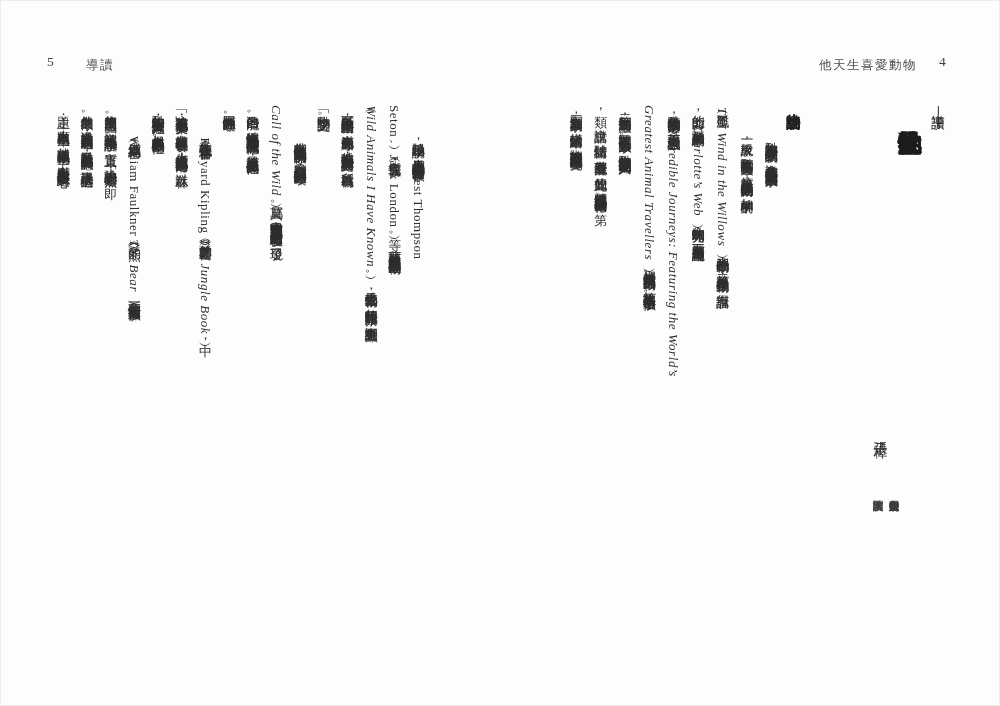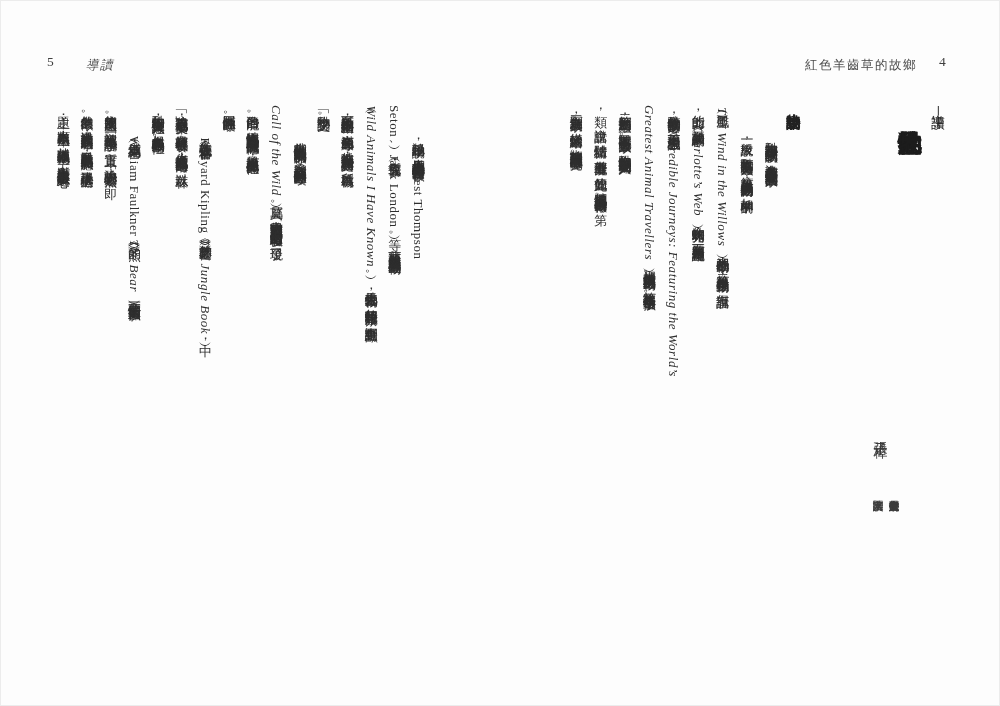--- a/index.html
+++ b/index.html
@@ -27,21 +27,21 @@
   .author-name { top:431px; font-size:14px; letter-spacing:1.2px; color:#3a3a3a; }
   .author-role { top:492px; font-size:10.5px; letter-spacing:0; color:#3d3d3d; }
 </style>
 </head>
 <body>
 
 <div class="canvas">
 
   <div>
     <span class="pagenum" style="left:47px; top:54px;">5</span>
-    <span class="hheader" style="left:86px; top:57px;font-style:italic;">導讀</span>
+    <span class="hheader" style="left:86px; top:57px;">導讀</span>
     <div id="left-cols">
         <div class="vtext vcol" style="left: 412px;">　　談起動物小說，人們馬上會想到歐尼斯特・湯普森・西頓（Ernest Thompson</div>
         <div class="vtext vcol" style="left: 388.33px;">Seton）、傑克・倫敦（Jack London）等。西頓的主要作品是《我所知道的野生動物》</div>
         <div class="vtext vcol" style="left: 364.66px;">（<i>Wild Animals I Have Known</i>）。他天生喜愛動物，年輕時就開始觀察、調查野生鳥獸，</div>
         <div class="vtext vcol" style="left: 340.99px;">所以筆下的動物描繪生動，充滿生命的尊嚴。他呼籲人類和大自然和諧共處，所以被稱為</div>
         <div class="vtext vcol" style="left: 317.32px;">「動物小說之父」。</div>
         <div class="vtext vcol" style="left: 293.65px;">　　就刻畫動物本性之轉化最為成功的作品，則非傑克・倫敦的《野性的呼喚》（<i>The</i></div>
         <div class="vtext vcol" style="left: 269.98px;"><i>Call of the Wild</i>）莫屬。書中的狗「巴克」經歷了許多不同層次的生活和考驗後，發現了</div>
         <div class="vtext vcol" style="left: 246.31px;">自己的潛能。牠逐漸恢復原始本能和野蠻祖先擁有的記憶，最後順應祖先血脈中的天性，</div>
         <div class="vtext vcol" style="left: 222.64px;">回應野性的呼喚。</div>
@@ -49,21 +49,21 @@
         <div class="vtext vcol" style="left: 175.3px;">「狼孩」毛克利是個棄嬰，在叢林裡被狼群收養。作者在描述他在叢林的生活時，以叢林</div>
         <div class="vtext vcol" style="left: 151.63px;">動物的言行舉止來突顯人性，但並未忽略各種動物的本性。</div>
         <div class="vtext vcol" style="left: 127.96px;">　　威廉・福克納（William Faulkner）的《熊》（<i>The Bear</i>）的主要情節是一個男孩和一</div>
         <div class="vtext vcol" style="left: 104.29px;">隻熊的兩次相遇。它被認為是一篇「生態小說」。實質上，小說的中心「人物」是熊，即</div>
         <div class="vtext vcol" style="left: 80.62px;">自然的象徵。透過男孩和熊的兩次相遇，以及男孩對熊的感受和反應，小說展示了這樣的</div>
         <div class="vtext vcol" style="left: 56.95px;">主題：人類本以自然為生，就如獵人以獵物為生，所以人類應該對自然懷有敬畏之心──</div>
       </div>
   </div>
 
   <div>
-    <span class="hheader" style="right:83px; top:57px;">紅色羊齒草的故鄉</span>
+    <span class="hheader" style="right:83px; top:57px;">他天生喜愛動物</span>
     <span class="pagenum" style="left:939px; top:54px;">4</span>
 
     <div class="vtext title-lead" style="left:931px;">導讀──</div>
     <div class="vtext main-title" style="left:898px;">人性化的動物世界</div>
 
     <div class="vtext author-name" style="left:873px;">張子樟／</div>
     <div class="vtext author-role" style="left:888px;">臺東大學兒童文學研究所前所長</div>
     <div class="vtext author-role" style="left:872px;">文字閱讀推廣人</div>
 
     <div class="vtext section-heading" style="left:786px;">話說動物小說</div>

